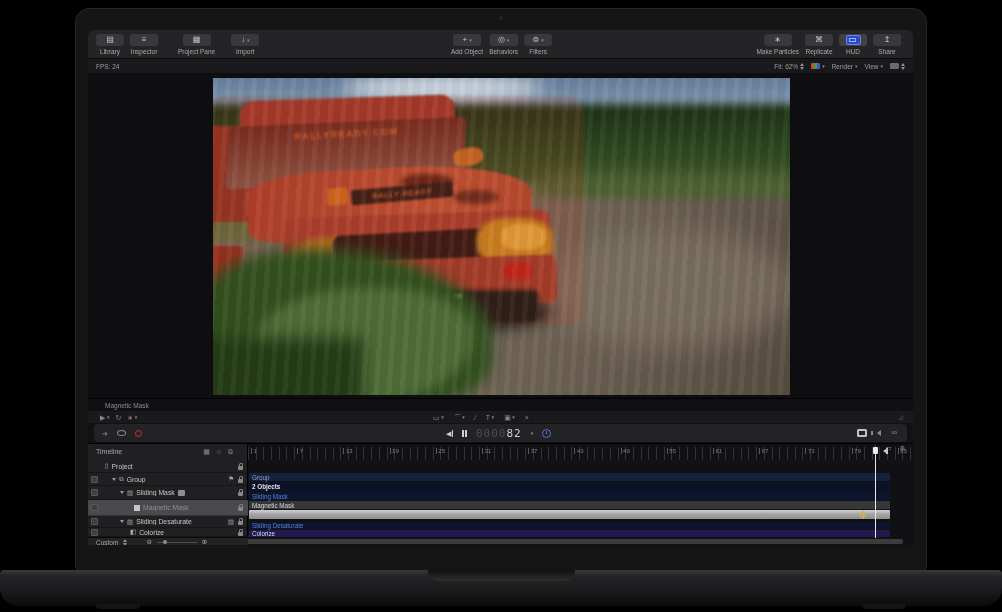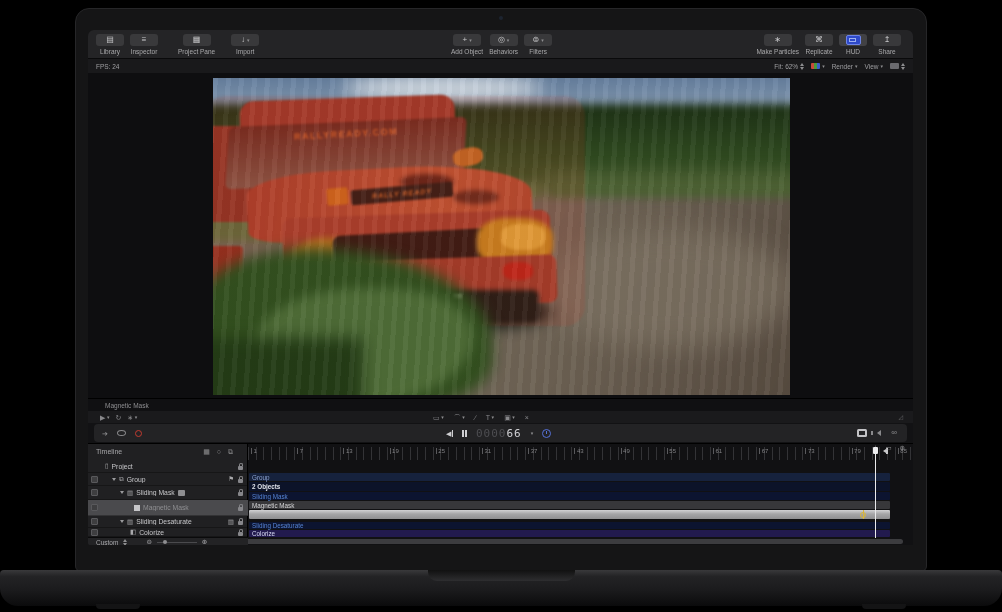--- a/index.html
+++ b/index.html
@@ -395,21 +395,21 @@
           <span class="gi" style="font-size:7px">➔</span>
           <span class="gi gi-oval"></span>
           <span class="gi gi-record"></span>
         </div>
         <div class="tr-center">
           <span class="gi gi-prev">◀</span>
           <span class="gi gi-pause">
               <i></i>
               <i></i>
             </span>
-          <span class="timecode"><span class="dim">0000</span><span class="lit">66</span></span>
+          <span class="timecode"><span class="dim">0000</span><span class="lit">82</span></span>
           <span class="caret">▾</span>
           <span class="gi gi-clock"></span>
         </div>
         <div class="tr-right">
           <span class="gi gi-filmbox"></span>
           <span class="gi gi-speaker"></span>
           <span class="gi" style="font-size:8px">∞</span>
         </div>
       </div>
     </div>

